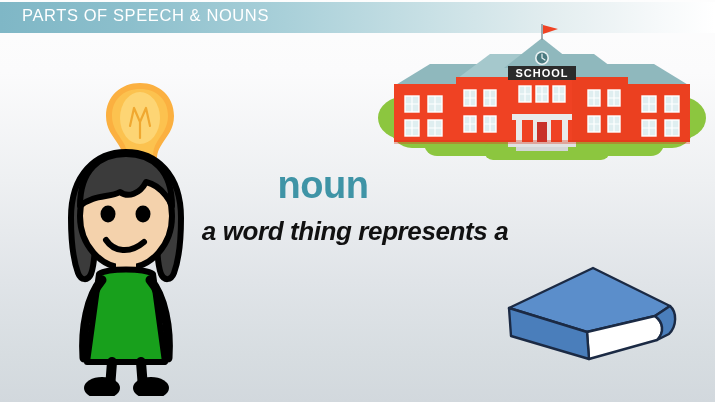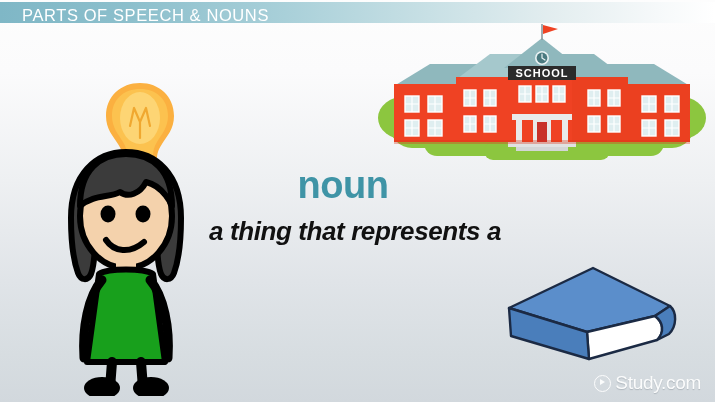--- a/index.html
+++ b/index.html
@@ -9,36 +9,36 @@
     font-family:"Liberation Sans","DejaVu Sans",sans-serif;
     background:#ffffff;
   }
   #slide{
     position:relative;width:715px;height:402px;overflow:hidden;
     background:linear-gradient(to bottom,#fdfdfd 0%,#fbfbfc 18%,#eef0f2 45%,#e0e4e8 70%,#d7dde1 88%,#d2d8dd 100%);
   }
 
   
   #header-bar{
-    position:absolute;left:0;top:2px;width:715px;height:21px;
+    position:absolute;left:0;top:2px;width:715px;height:31px;
     background:linear-gradient(to right,#7fb7c6 0%,#8cbfcc 18%,#a9d0d9 40%,#c8e0e5 60%,#e4eef0 78%,#f6f9fa 92%,#ffffff 100%);
   }
   #header-title{
     position:absolute;left:22px;top:3px;
     font-size:16.5px;letter-spacing:.6px;color:#ffffff;
     font-weight:400;line-height:20px;
     font-family:"Liberation Sans","DejaVu Sans",sans-serif;
     white-space:nowrap;
   }
 
   
   #term-word{
     position:absolute;left:0;top:163px;width:646px;text-align:center;
     font-size:38px;font-weight:bold;color:#3f94a6;
-    letter-spacing:-.5px;line-height:44px;margin-left:20px;
+    letter-spacing:-.5px;line-height:44px;
   }
   #definition{
     position:absolute;left:150px;top:216px;width:410px;text-align:center;
     font-size:26px;font-weight:bold;font-style:italic;color:#111111;
     line-height:31px;letter-spacing:-.4px;
   }
   #definition .dline{display:block;white-space:nowrap;}
 
   
   #watermark{
@@ -213,21 +213,17 @@
     <path d="M82 70 L150 54 C158 60 160 70 152 78 L84 97 Z" fill="#ffffff" stroke="#1b2a44" stroke-width="2.4" stroke-linejoin="round"></path>
 
     <path d="M4 46 L82 70 L84 97 L6 74 Z" fill="#4a7ebb" stroke="#1b2a44" stroke-width="2.4" stroke-linejoin="round"></path>
 
     <path d="M150 54 L165 44 C172 50 172 64 164 72 L152 78 C160 70 158 60 150 54 Z" fill="#4a7ebb" stroke="#1b2a44" stroke-width="2.4" stroke-linejoin="round"></path>
   </svg>
 
   <div id="term-word">noun</div>
 
   <div id="definition">
-    <span class="dline">a thing that represents a</span>
+    <span class="dline">a word thing represents a</span>
   </div>
 
-  <div id="watermark">
-    <span class="wm-play"></span>
-    <span>Study.com</span>
-  </div>
 
 </div>
 
 </body></html>

